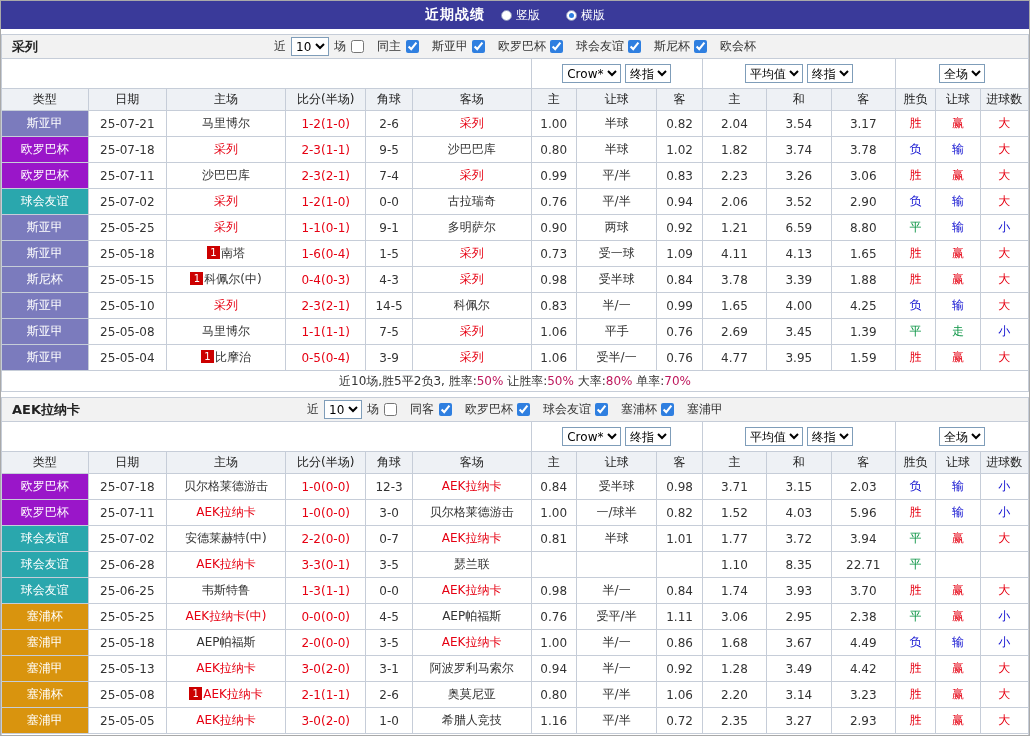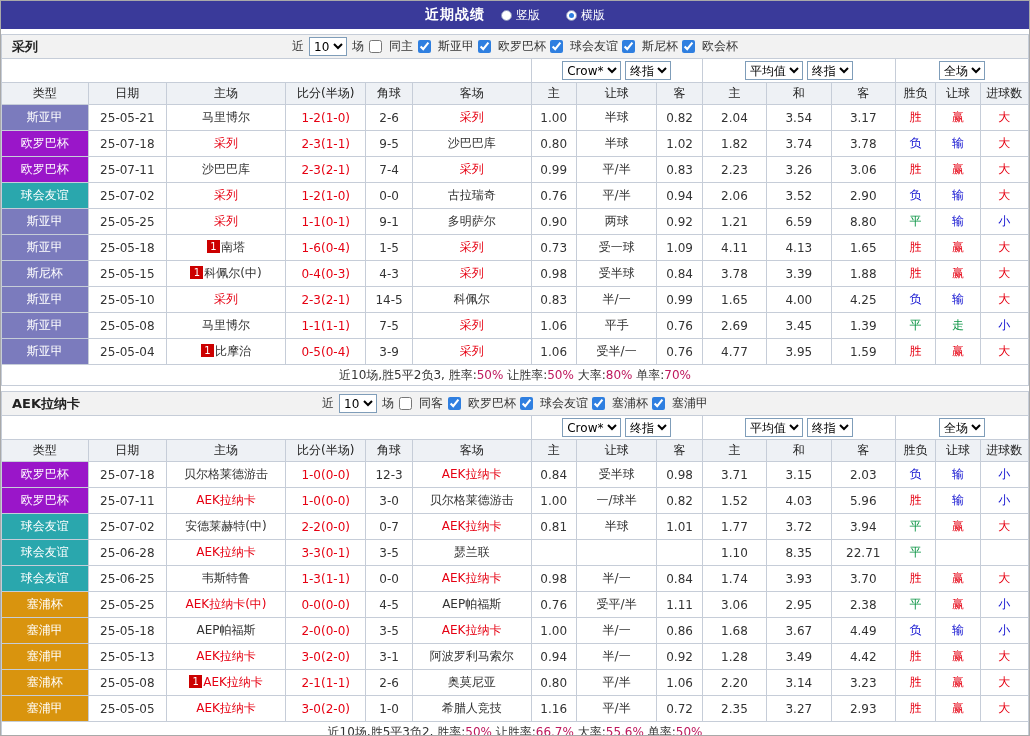--- a/index.html
+++ b/index.html
@@ -8,26 +8,26 @@
 .topbar{height:28px;background:#3a3a9a;display:flex;align-items:center;justify-content:center;gap:16px}
 .topbar .title{color:#fff;font-weight:bold;font-size:14px;letter-spacing:1px}
 .radios{display:flex;gap:26px;align-items:center}
 .radio{display:inline-flex;align-items:center;gap:4px;color:#fff;cursor:pointer}
 .dot{width:11px;height:11px;border-radius:50%;background:#fff;border:1px solid #8890bb;position:relative;display:inline-block}
 .radio.selected .dot::after{content:"";position:absolute;inset:2px;border-radius:50%;background:#2f7fe0}
 .section{margin-top:5px}
 .section-bar{height:24px;background:#f2f2f2;border:1px solid #c6cdd8;border-bottom:0;display:flex;align-items:center;padding:0 10px;position:relative}
 .team-title{font-weight:bold;font-size:13px;color:#222}
 .filters{position:absolute;left:50%;transform:translateX(-50%);display:flex;align-items:center;gap:5px;white-space:nowrap}
-.chk{display:inline-flex;align-items:center;gap:7px;cursor:pointer}
+.chk{display:inline-flex;align-items:center;gap:13px;cursor:pointer}
 .chk input{width:13px;height:13px;accent-color:#2f7fe0;margin:0}
 select{font-size:12px;height:19px;border:1px solid #7f9db9;background:#fff;font-family:inherit}
 table{width:100%;border-collapse:collapse;table-layout:fixed}
 td,th{border:1px solid #c6cdd8;text-align:center;white-space:nowrap;overflow:hidden}
-.sel-row td{height:24px;background:#fff;padding:1px 2px}
+.sel-row td{height:30px;background:#fff;padding:1px 2px}
 .hdr-row th{height:22px;background:#eef1f5;font-weight:normal;color:#222}
 tbody td{height:26px;background:#fff}
 td.league{color:#fff;font-size:12px}
 td.score{color:#e60012}
 .tname{cursor:pointer}
 .focus{color:#e60012}
 .badge1{display:inline-block;width:13px;height:13px;line-height:13px;background:#c00;color:#fff;font-size:10px;text-align:center;margin-right:1px;vertical-align:1px}
 tfoot td{height:21px;background:#fff}
 .pct{color:#be185d}
 </style>
@@ -130,21 +130,21 @@
         <th>和</th>
         <th>客</th>
         <th>胜负</th>
         <th>让球</th>
         <th>进球数</th>
       </tr>
     </thead>
     <tbody>
         <tr>
           <td class="league" style="background: rgb(123, 123, 189);">斯亚甲</td>
-          <td>25-05-21</td>
+          <td>25-07-21</td>
           <td class="team"><span class="tname">马里博尔</span></td>
           <td class="score">1-2(1-0)</td>
           <td>2-6</td>
           <td class="team"><span class="tname focus">采列</span></td>
           <td class="num">1.00</td>
           <td class="num">半球</td>
           <td class="num">0.82</td>
           <td class="num">2.04</td>
           <td class="num">3.54</td>
           <td class="num">3.17</td>

